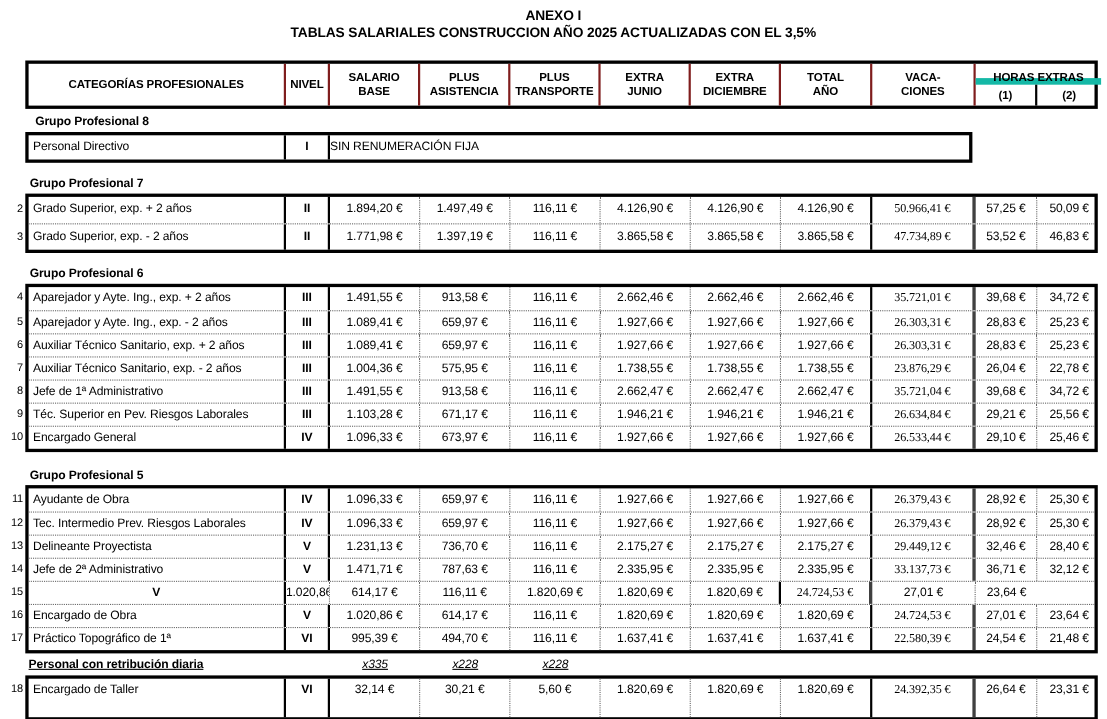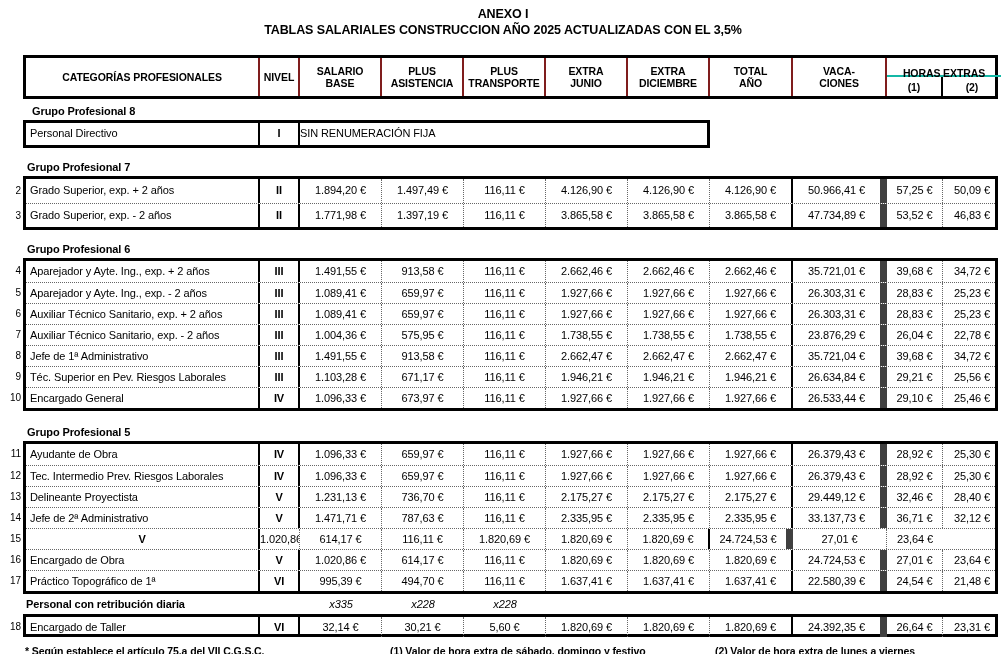--- a/index.html
+++ b/index.html
@@ -28,61 +28,61 @@
     width:975px;
   }
   .hc{
     display:flex;align-items:center;justify-content:center;
     text-align:center;border-right:2px solid #7f1d1d;
     grid-row:1/3;flex-direction:column;line-height:12px;
   }
   .he-label{
     grid-column:10/12;grid-row:1;
     display:flex;align-items:center;justify-content:center;
-    border-bottom:2px solid #14b8a6;
+    border-bottom:6px solid #14b8a6;
     margin-top:13px;
   }
   .he-sub{
     grid-row:2;display:flex;align-items:center;justify-content:center;
   }
   .he-sub.s1{grid-column:10;border-right:2px solid #000;}
   .he-sub.s2{grid-column:11;}
   
   .glabel{font-weight:bold;font-size:11px;line-height:14px;margin:12px 0 2px 27px;}
   .g0 .glabel{margin-top:5px;margin-left:32px;}
   .g3 .glabel{margin-top:14px;}
   .block{
     margin-left:23px;border:3px solid #000;width:975px;background:#fff;
   }
-  .block.narrow{width:687px;}
+  .block.narrow{width:861px;}
   .row{
     display:grid;grid-template-columns:var(--cols);
     height:21px;line-height:20px;font-size:11px;position:relative;
     white-space:nowrap;
   }
   .g0 .row{height:22px;line-height:21px;}
   .g1 .row{height:24px;line-height:23px;}
-  .g4 .row{height:17px;}
+  .g4 .row{height:35px;}
   .row.row-span{grid-template-columns:234px 40px 587px;}
   .row + .row{border-top:1px dotted #666;}
   .cat{padding-left:4px;border-right:2px solid #000;overflow:hidden;text-align:left;}
   .niv{text-align:center;font-weight:bold;border-right:2px solid #000;}
   .c{text-align:center;overflow:hidden;}
   .c.d{border-right:1px dotted #666;}
   .c.sb{border-right:2px solid #000;}
-  .c.tb{border-right:7px solid #404040;}
+  .c.tb{border-right:3px solid #404040;font-family:Liberation Serif, serif;}
   .span-cell{text-align:left;}
   .num{
     position:absolute;left:-26px;width:21px;text-align:right;
     font-size:10px;font-weight:normal;top:0;
   }
   
   .daily-row{
     display:grid;grid-template-columns:var(--cols);
-    margin:3px 0 1px 26px;font-size:11px;height:16px;line-height:15px;
+    margin:3px 0 1px 26px;font-size:11px;height:16px;line-height:15px;text-decoration:underline;
   }
   .daily-label{grid-column:1/3;font-weight:bold;}
   .mult{text-align:center;font-style:italic;}
   
   .footnotes{
     display:flex;margin:8px 0 0 25px;
     font-size:10.5px;font-weight:bold;line-height:13px;
   }
   .fn1{width:365px;}
   .fn2{width:325px;}

